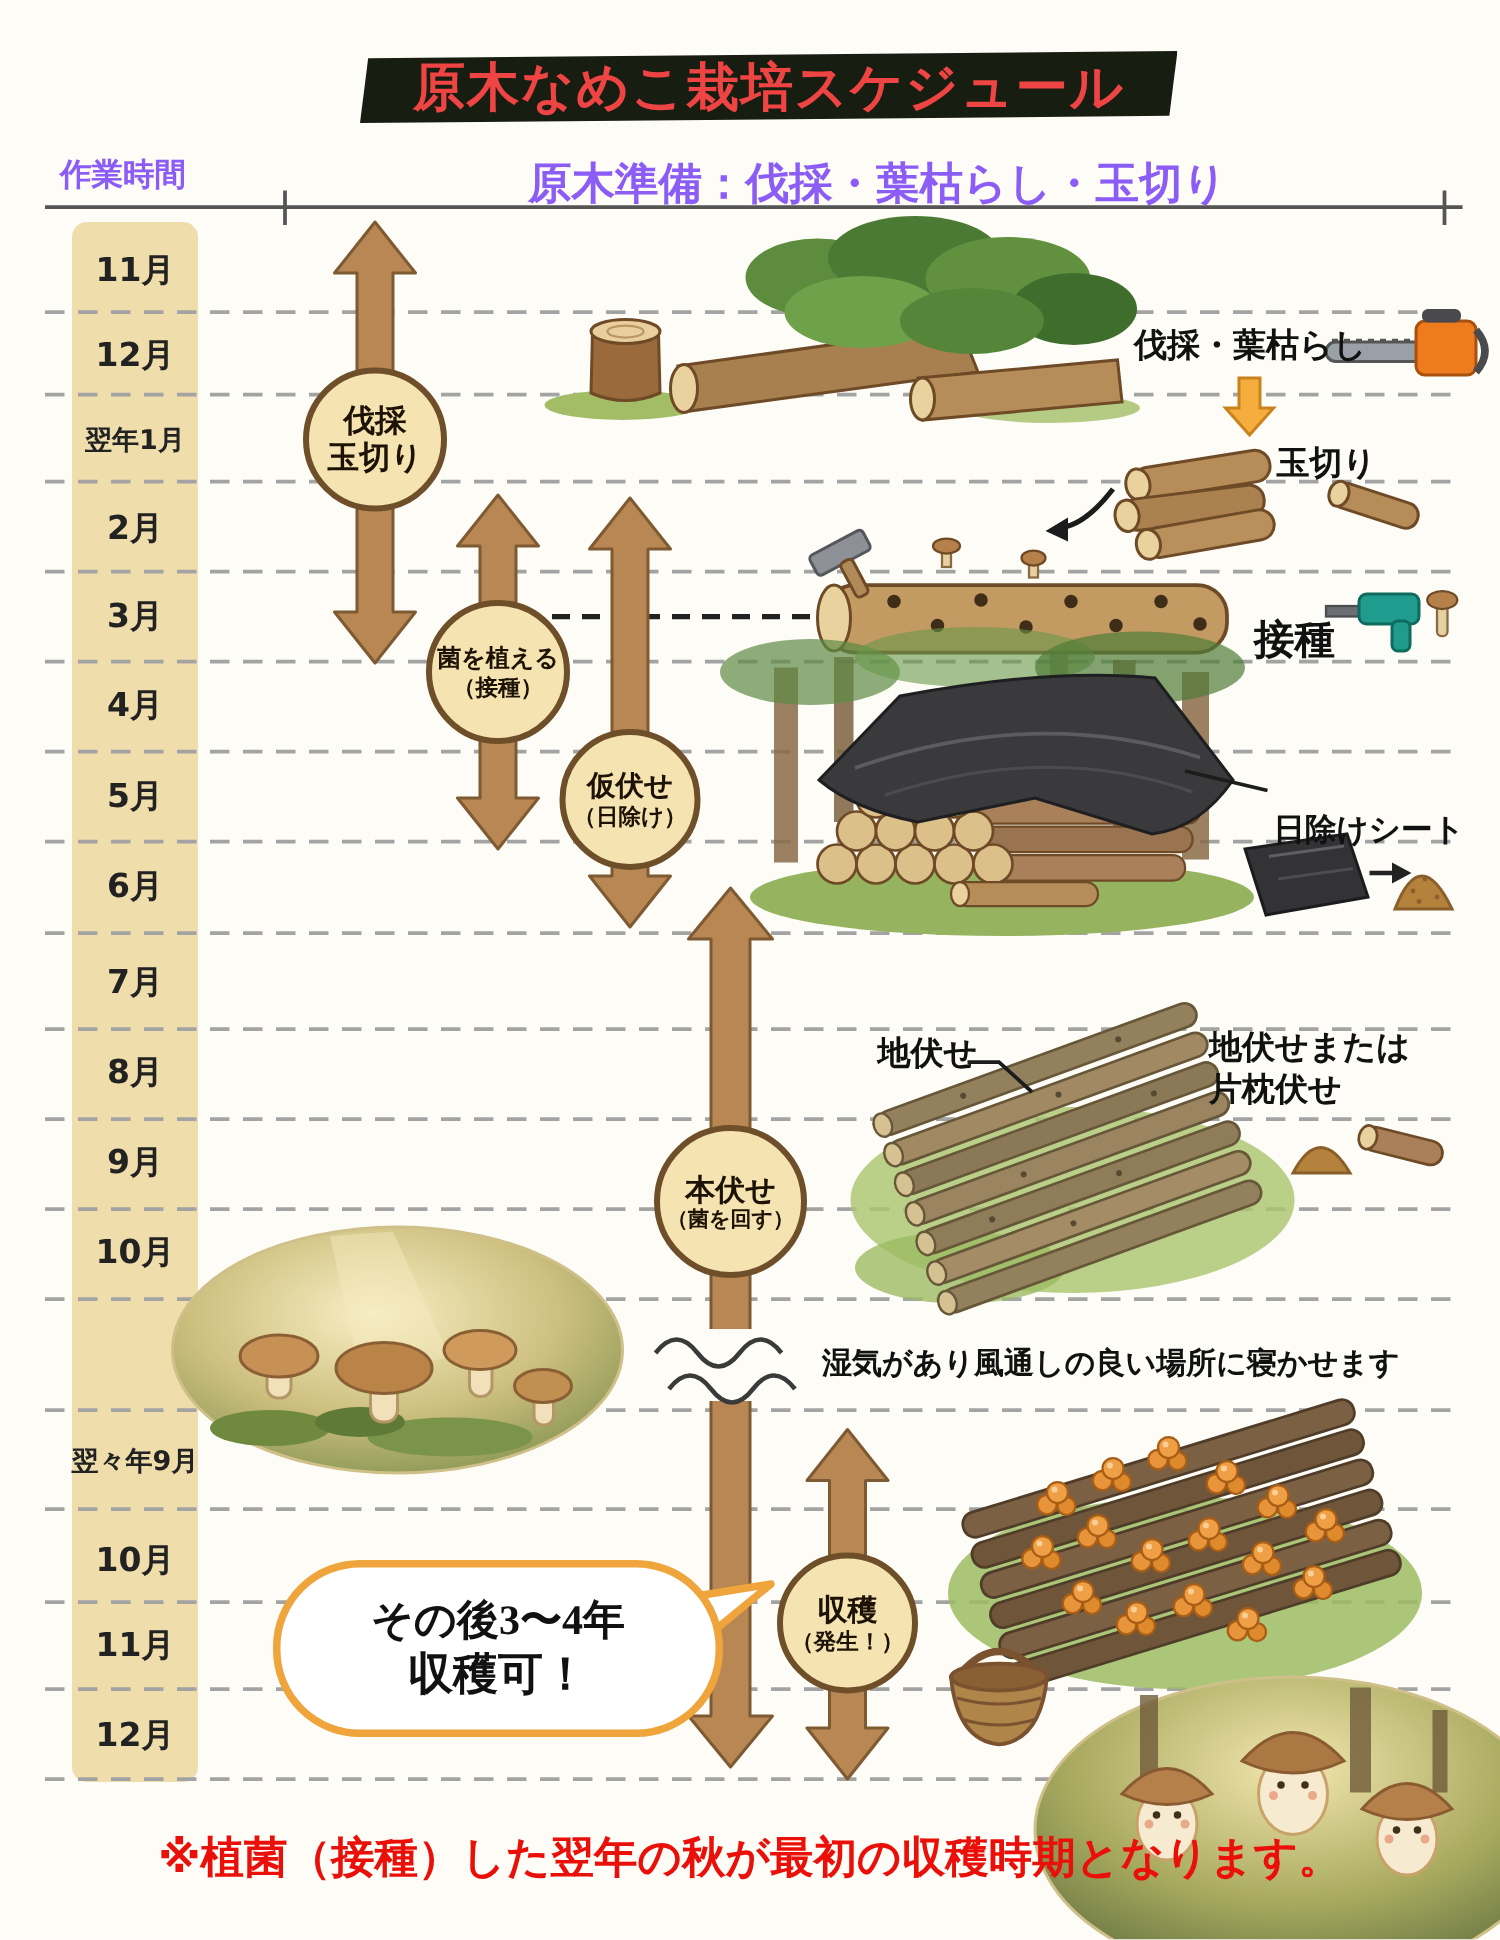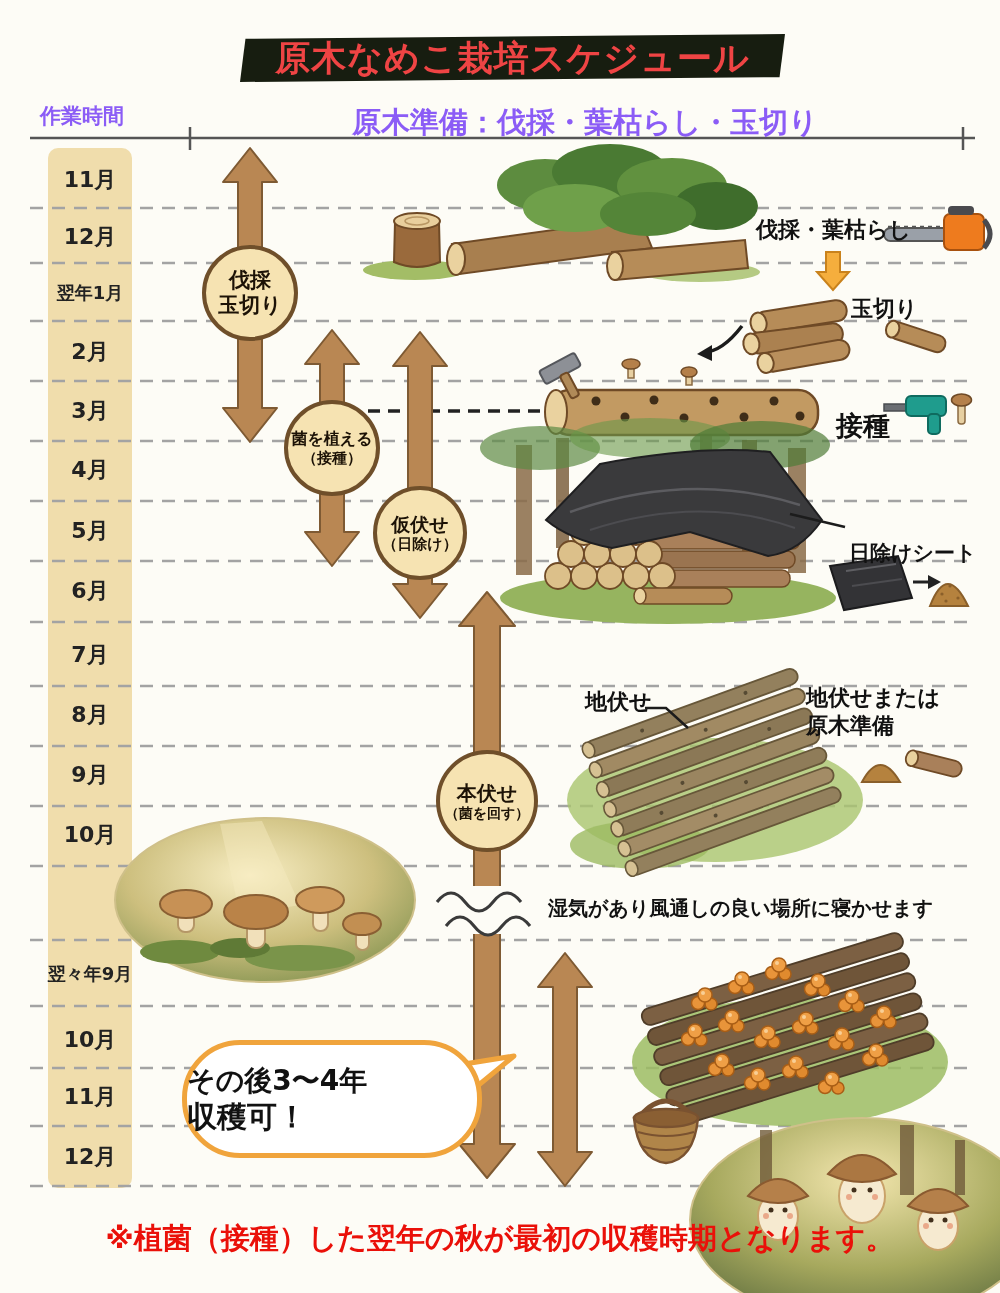--- a/index.html
+++ b/index.html
@@ -40,22 +40,22 @@
   .lab-bucking   { left:851px; top:294px; font-size:22px; }
   .lab-inoc      { left:836px; top:397px; font-size:27px;margin-top:11px; }
   .lab-sheet     { left:849px; top:516px; font-size:21px;margin-top:23px; }
   .lab-ground    { left:585px; top:687px; font-size:22px; }
   .lab-gop1      { left:806px; top:683px; font-size:22px; }
   .lab-gop2      { left:806px; top:711px; font-size:22px; }
   .lab-humid     { left:548px; top:895px; font-size:20px; }
   .bubble {
     position:absolute; z-index:2; left:182px; top:1040px; width:290px; height:108px;
     background:#fff; border:5px solid #f0a43c; border-radius:58px;
-    display:flex; flex-direction:column; align-items:flex-start; justify-content:center;
-    font-weight:900; color:#111; line-height:1.25;
+    display:flex; flex-direction:column; align-items:center; justify-content:center;
+    font-weight:900; color:#111; line-height:1.25;font-family:Liberation Serif, serif;
   }
   .bubble .l1 { font-size:28px; }
   .bubble .l2 { font-size:30px; }
   .footnote {
     left:20px; top:1219px; width:960px; text-align:center;
     font-size:29px; font-weight:900; color:#ea1009; white-space:nowrap;
   }
 </style>
 </head>
 <body>
@@ -421,28 +421,32 @@
   <span class="l2">（接種）</span>
 </div>
 <div class="badge b3">
   <span class="l1">仮伏せ</span>
   <span class="l2">（日除け）</span>
 </div>
 <div class="badge b4">
   <span class="l1">本伏せ</span>
   <span class="l2">（菌を回す）</span>
 </div>
+<div class="badge b5">
+  <span class="l1">収穫</span>
+  <span class="l2">（発生！）</span>
+</div>
 
 <div class="txt lab lab-felling">伐採・葉枯らし</div>
 <div class="txt lab lab-bucking">玉切り</div>
 <div class="txt lab lab-inoc">接種</div>
 <div class="txt lab lab-sheet">日除けシート</div>
 <div class="txt lab lab-ground">地伏せ</div>
 <div class="txt lab lab-gop1">地伏せまたは</div>
-<div class="txt lab lab-gop2">原木準備</div>
+<div class="txt lab lab-gop2">片枕伏せ</div>
 <div class="txt lab lab-humid">湿気があり風通しの良い場所に寝かせます</div>
 
 <div class="bubble">
   <span class="l1">その後3〜4年</span>
   <span class="l2">収穫可！</span>
 </div>
 
 <div class="txt footnote">※植菌（接種）した翌年の秋が最初の収穫時期となります。</div>
 
 </div>

